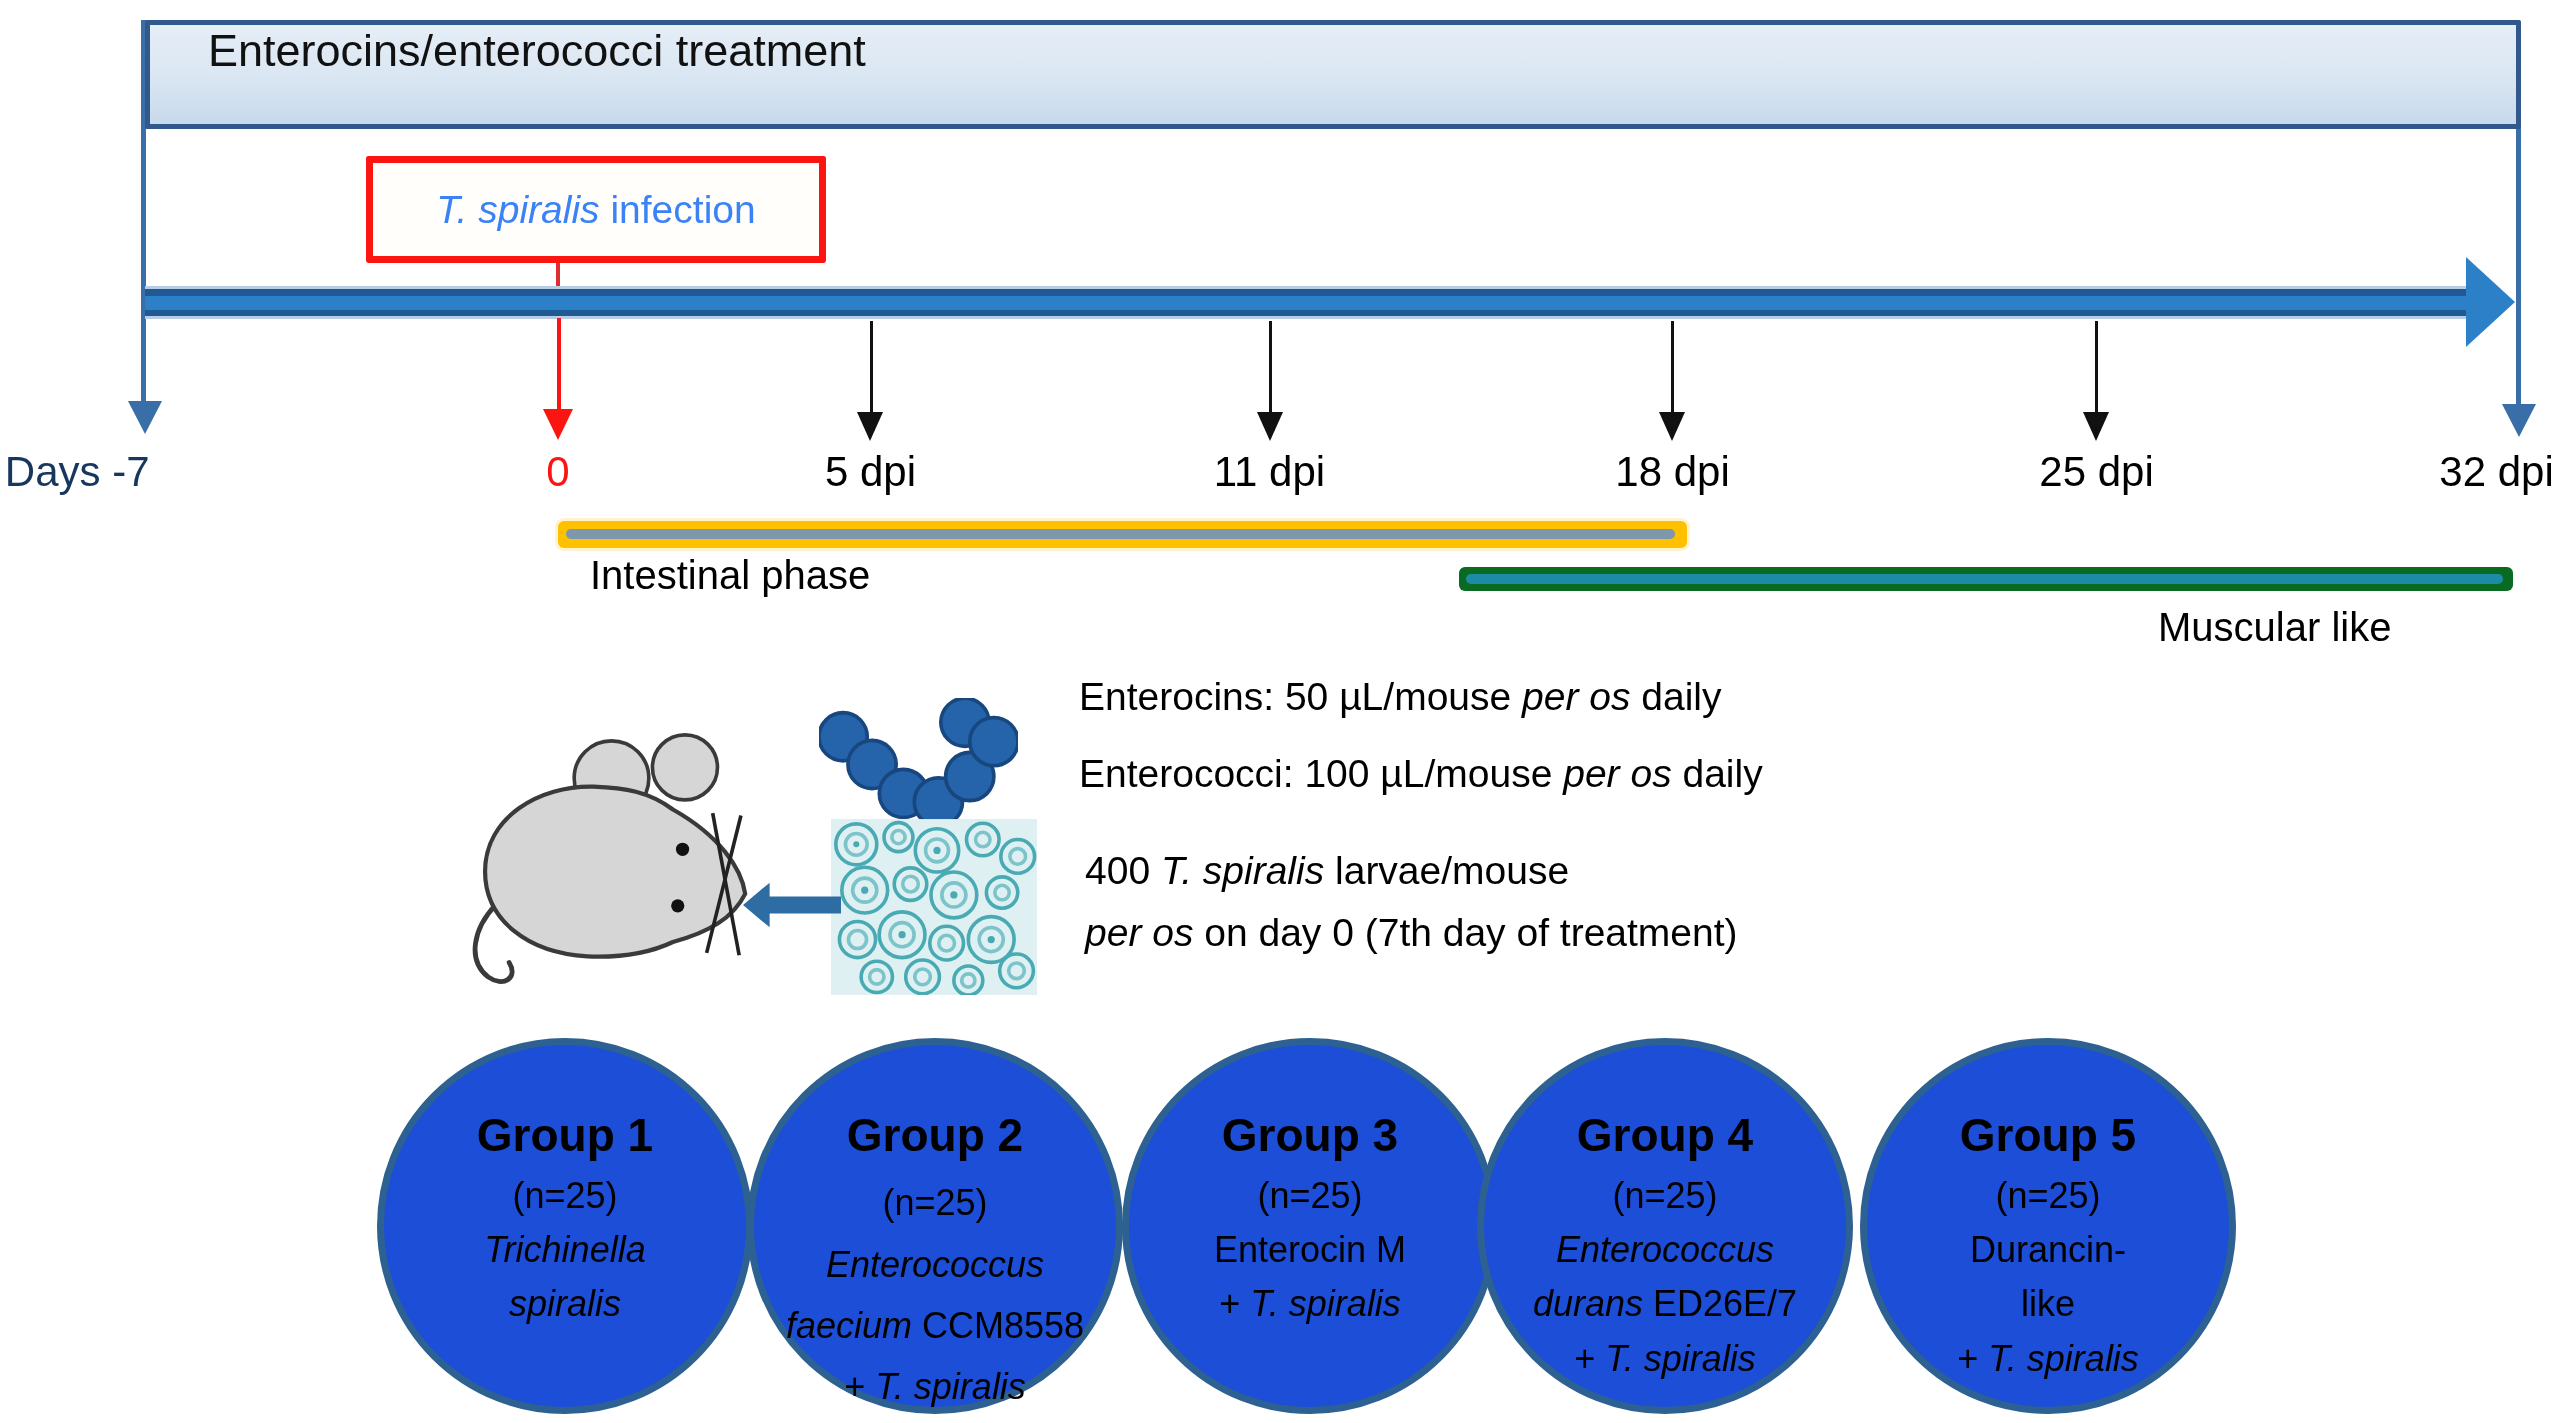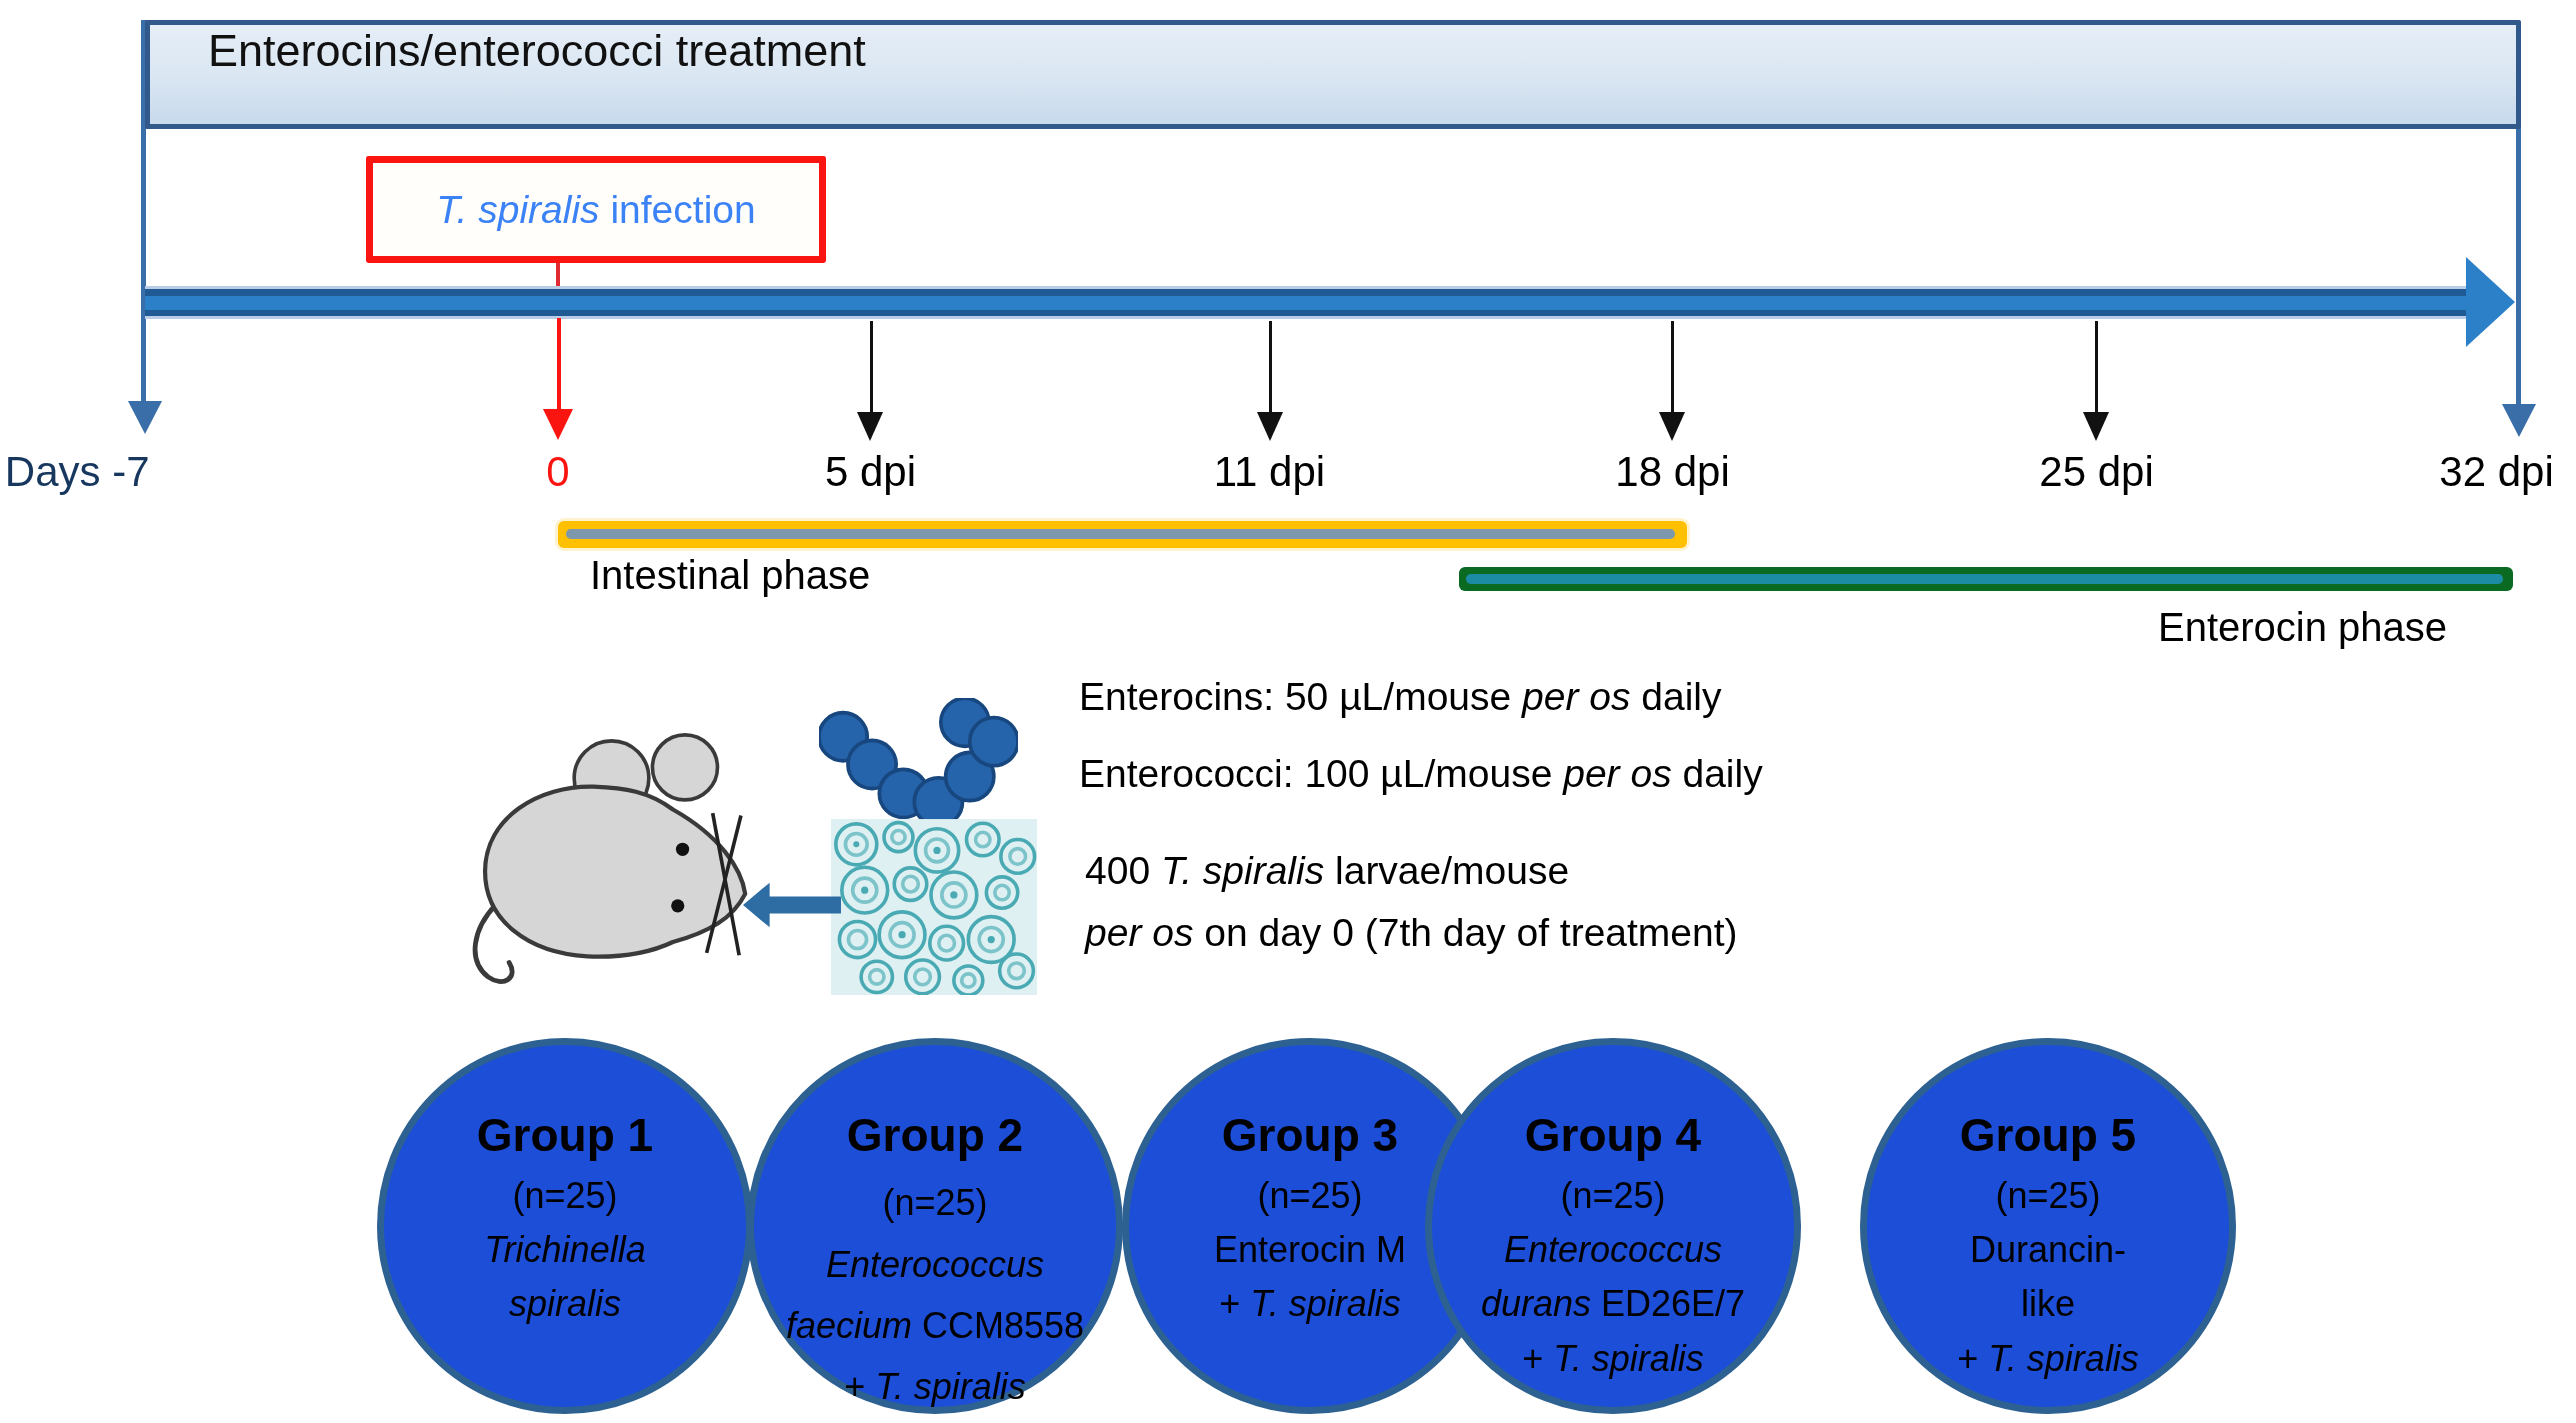--- a/index.html
+++ b/index.html
@@ -117,21 +117,21 @@
   <div class="abs tick-label t-black" style="left:2006px;width:181px;">25 dpi</div>
   <div class="abs tick-label t-black" style="left:2406px;width:181px;">32 dpi</div>
 
   <div class="abs phasebar bar-intestinal">
     <div class="abs stripe-intestinal"></div>
   </div>
   <div class="abs phase-label" style="left:590px;top:555px;">Intestinal phase</div>
   <div class="abs phasebar bar-muscular">
     <div class="abs stripe-muscular"></div>
   </div>
-  <div class="abs phase-label" style="left:2158px;top:607px;">Enterocin phase</div>
+  <div class="abs phase-label" style="left:2158px;top:607px;">Muscular like</div>
 
   <div class="abs mouse-box">
     <svg viewBox="0 0 475 470" width="286" height="283">
       <path d="M 48,310 C 10,350 0,402 35,430 C 60,448 86,432 70,406" fill="none" stroke="#3a3a3a" stroke-width="8" stroke-linecap="round"></path>
       <circle cx="240" cy="100" r="62" fill="#d6d6d6" stroke="#3a3a3a" stroke-width="6"></circle>
       <circle cx="362" cy="82" r="54" fill="#d6d6d6" stroke="#3a3a3a" stroke-width="6"></circle>
       <path d="M 30,255 C 30,165 120,112 210,114 C 262,116 302,122 342,152 C 420,196 456,250 462,292 C 442,332 402,356 342,372 C 300,392 252,398 200,396 C 100,390 30,335 30,255 Z" fill="#d6d6d6" stroke="#3a3a3a" stroke-width="7"></path>
       <circle cx="358" cy="218" r="11" fill="#111"></circle>
       <circle cx="350" cy="312" r="11" fill="#111"></circle>
       <line x1="408" y1="158" x2="452" y2="394" stroke="#222" stroke-width="6"></line>
@@ -272,21 +272,21 @@
   </div>
 
   <div class="abs gcircle" style="left:1122px;">
     <div class="g-title">Group 3</div>
     <div class="g-n">(n=25)</div>
     <div class="g-line"><span>Enterocin M</span><i></i><span></span></div>
     <div class="g-line"><span>+ </span><i>T. spiralis</i><span></span></div>
     <div class="g-line"><span></span><i></i><span></span></div>
   </div>
 
-  <div class="abs gcircle" style="left:1425px;">
+  <div class="abs gcircle" style="left:1477px;">
     <div class="g-title">Group 4</div>
     <div class="g-n">(n=25)</div>
     <div class="g-line"><span></span><i>Enterococcus</i><span></span></div>
     <div class="g-line"><span></span><i>durans</i><span> ED26E/7</span></div>
     <div class="g-line"><span>+ </span><i>T. spiralis</i><span></span></div>
   </div>
 
   <div class="abs gcircle" style="left:1860px;">
     <div class="g-title">Group 5</div>
     <div class="g-n">(n=25)</div>

